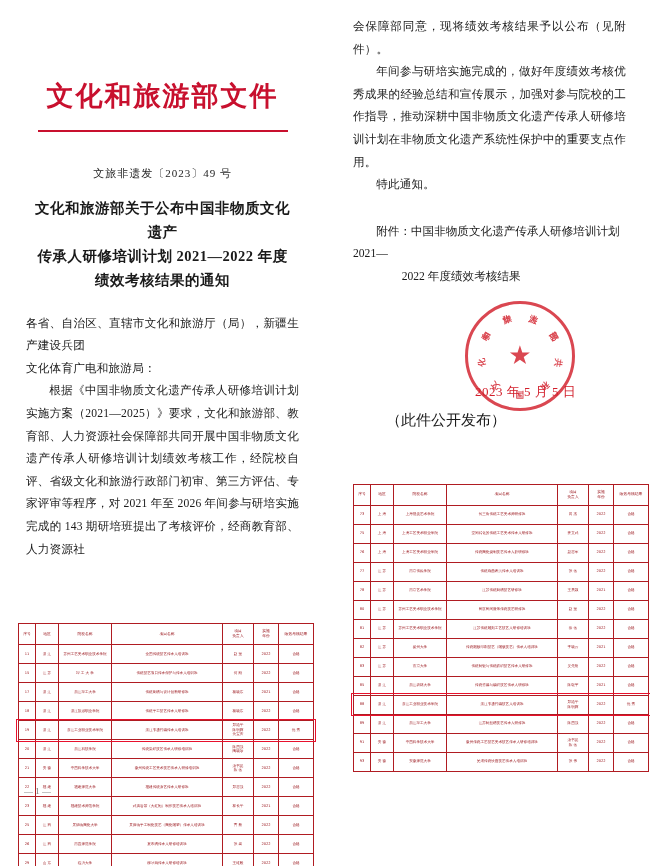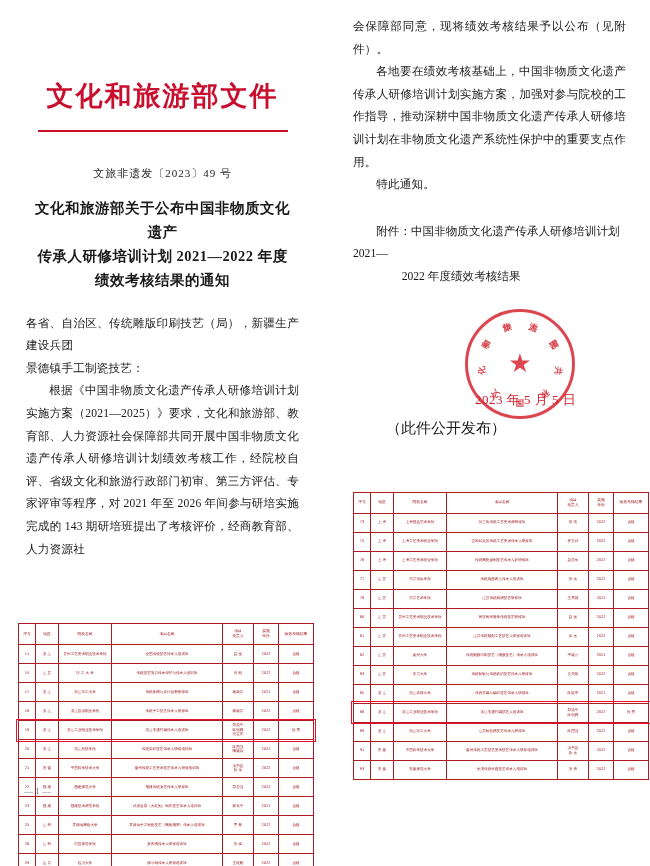--- a/index.html
+++ b/index.html
@@ -58,21 +58,21 @@
   
   .r-text{
     margin:16px 24px 0 28px;
     font-size:11.6px;
     line-height:1.95;
     text-align:justify;
     letter-spacing:.2px;
   }
   .r-text p{margin:0;}
   .attach{
-    margin:24px 26px 16px 28px;
+    margin:24px 26px 8px 28px;
     font-size:11.6px;
     line-height:1.95;
     text-indent:2em;
   }
   .attach .cont{text-indent:4.2em;display:block;}
 
   
   .seal-wrap{position:relative;height:110px;margin-top:6px;}
   .seal{
     position:absolute;left:140px;top:4px;
@@ -157,22 +157,22 @@
 
     <div class="doc-number">文旅非遗发〔2023〕49 号</div>
 
     <div class="doc-title">
       <div>文化和旅游部关于公布中国非物质文化遗产</div>
       <div>传承人研修培训计划 2021—2022 年度</div>
       <div>绩效考核结果的通知</div>
     </div>
 
     <div class="body-text">
-      <p>各省、自治区、传统雕版印刷技艺（局），新疆生产建设兵团</p>
-      <p>景德镇手工制瓷技艺：</p>
+      <p>各省、自治区、直辖市文化和旅游厅（局），新疆生产建设兵团</p>
+      <p>文化体育广电和旅游局：</p>
       <p class="indent">根据《中国非物质文化遗产传承人研修培训计划实施方案（2021—2025）》要求，文化和旅游部、教育部、人力资源社会保障部共同开展中国非物质文化遗产传承人研修培训计划绩效考核工作，经院校自评、省级文化和旅游行政部门初审、第三方评估、专家评审等程序，对 2021 年至 2026 年间参与研培实施完成的 143 期研培班提出了考核评价，经商教育部、人力资源社</p>
     </div>
 
     <div class="tbl-wrap" style="margin-top:62px;">
       <table class="grid" id="left-table">
           <tbody>
             <tr>
               <th class="c0">序号</th>
               <th class="c1">地区</th>
               <th class="c2">院校名称</th>
@@ -294,21 +294,21 @@
       <div class="hl-box" id="hl-left" style="left: 16px; top: 95.5px; width: 298px; height: 21px;"></div>
     </div>
 
     <div class="page-num">— 1 —</div>
   </div>
 
   <div class="col-right">
 
     <div class="r-text">
       <p>会保障部同意，现将绩效考核结果予以公布（见附件）。</p>
-      <p class="indent">各地要在绩效考核基础上，中国非物质文化遗产传承人研修培训计划实施方案，加强对参与院校的工作指导，推动深耕中国非物质文化遗产传承人研修培训计划在非物质文化遗产系统性保护中的重要支点作用。</p>
+      <p class="indent">年间参与研培实施完成的，做好年度绩效考核优秀成果的经验总结和宣传展示，加强对参与院校的工作指导，推动深耕中国非物质文化遗产传承人研修培训计划在非物质文化遗产系统性保护中的重要支点作用。</p>
       <p class="indent">特此通知。</p>
     </div>
 
     <div class="attach">
       <span>附件：</span><span>中国非物质文化遗产传承人研修培训计划 2021—</span>
       <span class="cont">2022 年度绩效考核结果</span>
     </div>
 
     <div class="seal-wrap">
       <div class="seal">

